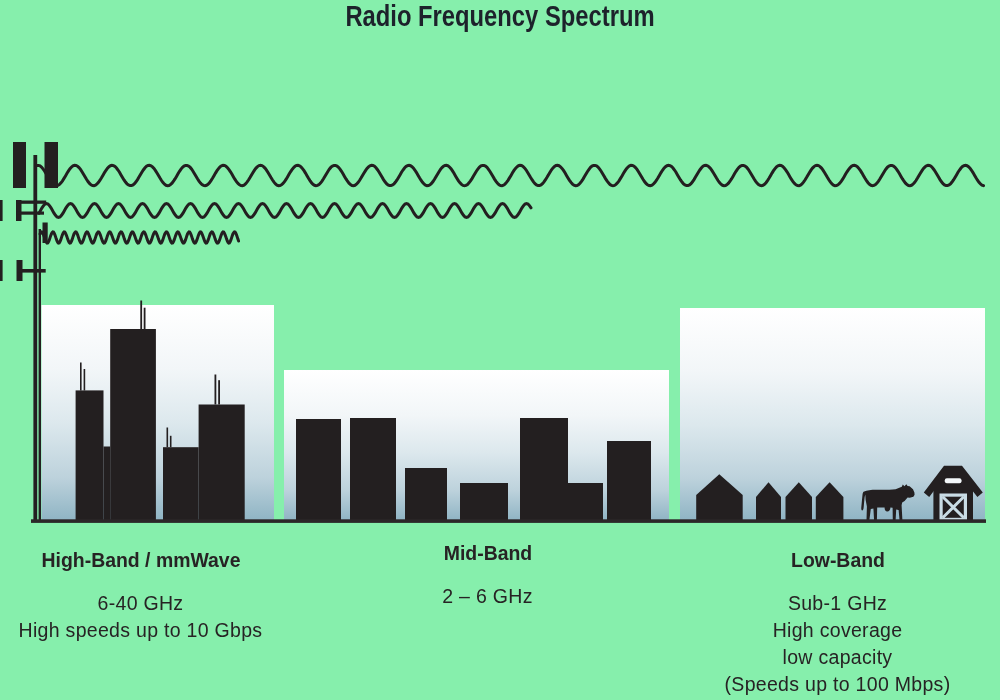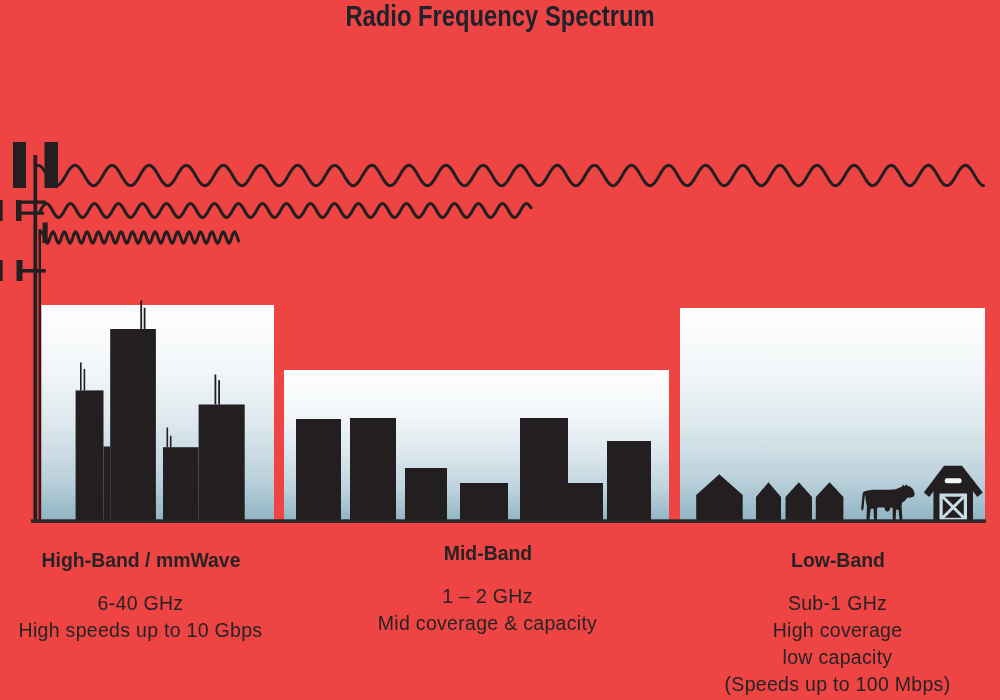--- a/index.html
+++ b/index.html
@@ -1,16 +1,16 @@
 <!DOCTYPE html>
 <html><head>
 <meta charset="utf-8">
 <style>
   html,body{margin:0;padding:0;background:#ffffff;}
-  #stage{position:relative;width:1000px;height:700px;background:#ef4444;overflow:hidden;
+  #stage{position:relative;width:1000px;height:700px;background:#86efac;overflow:hidden;
          font-family:"Liberation Sans",sans-serif;}
   #diagram{position:absolute;left:0;top:0;}
   .title{position:absolute;left:0;top:0px;width:1000px;text-align:center;line-height:33px;
          font-size:29px;font-weight:bold;color:#1d222b;
          transform:scaleX(0.82);transform-origin:50% 50%;}
   .band-col{position:absolute;width:340px;text-align:center;color:#272324;}
   .band-name{font-size:21px;font-weight:bold;line-height:26px;margin:0 0 17px 0;
              transform:scaleX(0.925);transform-origin:50% 50%;}
   .band-line{font-size:19.5px;line-height:27px;letter-spacing:0.3px;}
 </style>
@@ -147,22 +147,21 @@
   <div class="band-col" style="left:-29.5px;top:547px">
     <div class="band-name">High-Band / mmWave</div>
     <div>
         <div class="band-line">6-40 GHz</div>
         <div class="band-line">High speeds up to 10 Gbps</div>
       </div>
   </div>
   <div class="band-col" style="left:317.5px;top:540px">
     <div class="band-name">Mid-Band</div>
     <div>
-        <div class="band-line">1 – 2 GHz</div>
-        <div class="band-line">Mid coverage &amp; capacity</div>
+        <div class="band-line">2 – 6 GHz</div>
       </div>
   </div>
   <div class="band-col" style="left:667.5px;top:547px">
     <div class="band-name">Low-Band</div>
     <div>
         <div class="band-line">Sub-1 GHz</div>
         <div class="band-line">High coverage</div>
         <div class="band-line">low capacity</div>
         <div class="band-line">(Speeds up to 100 Mbps)</div>
       </div>

